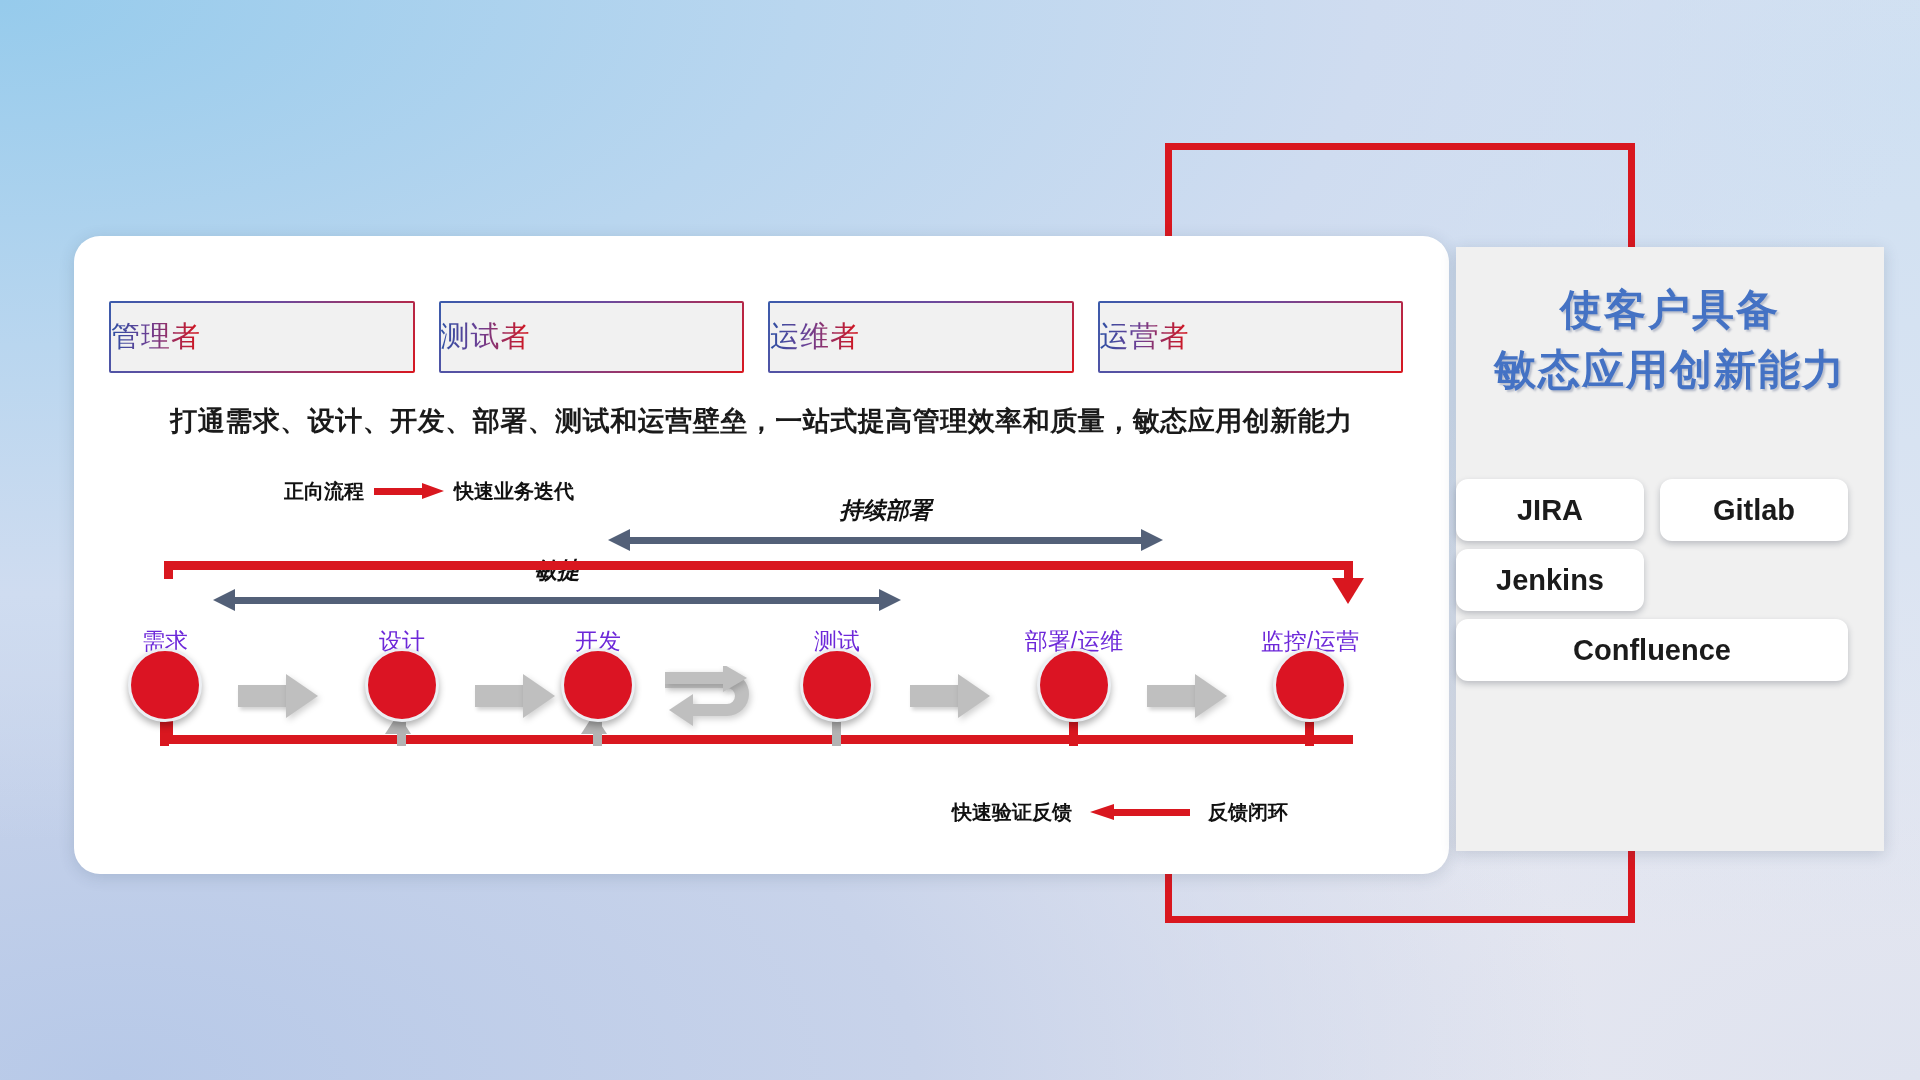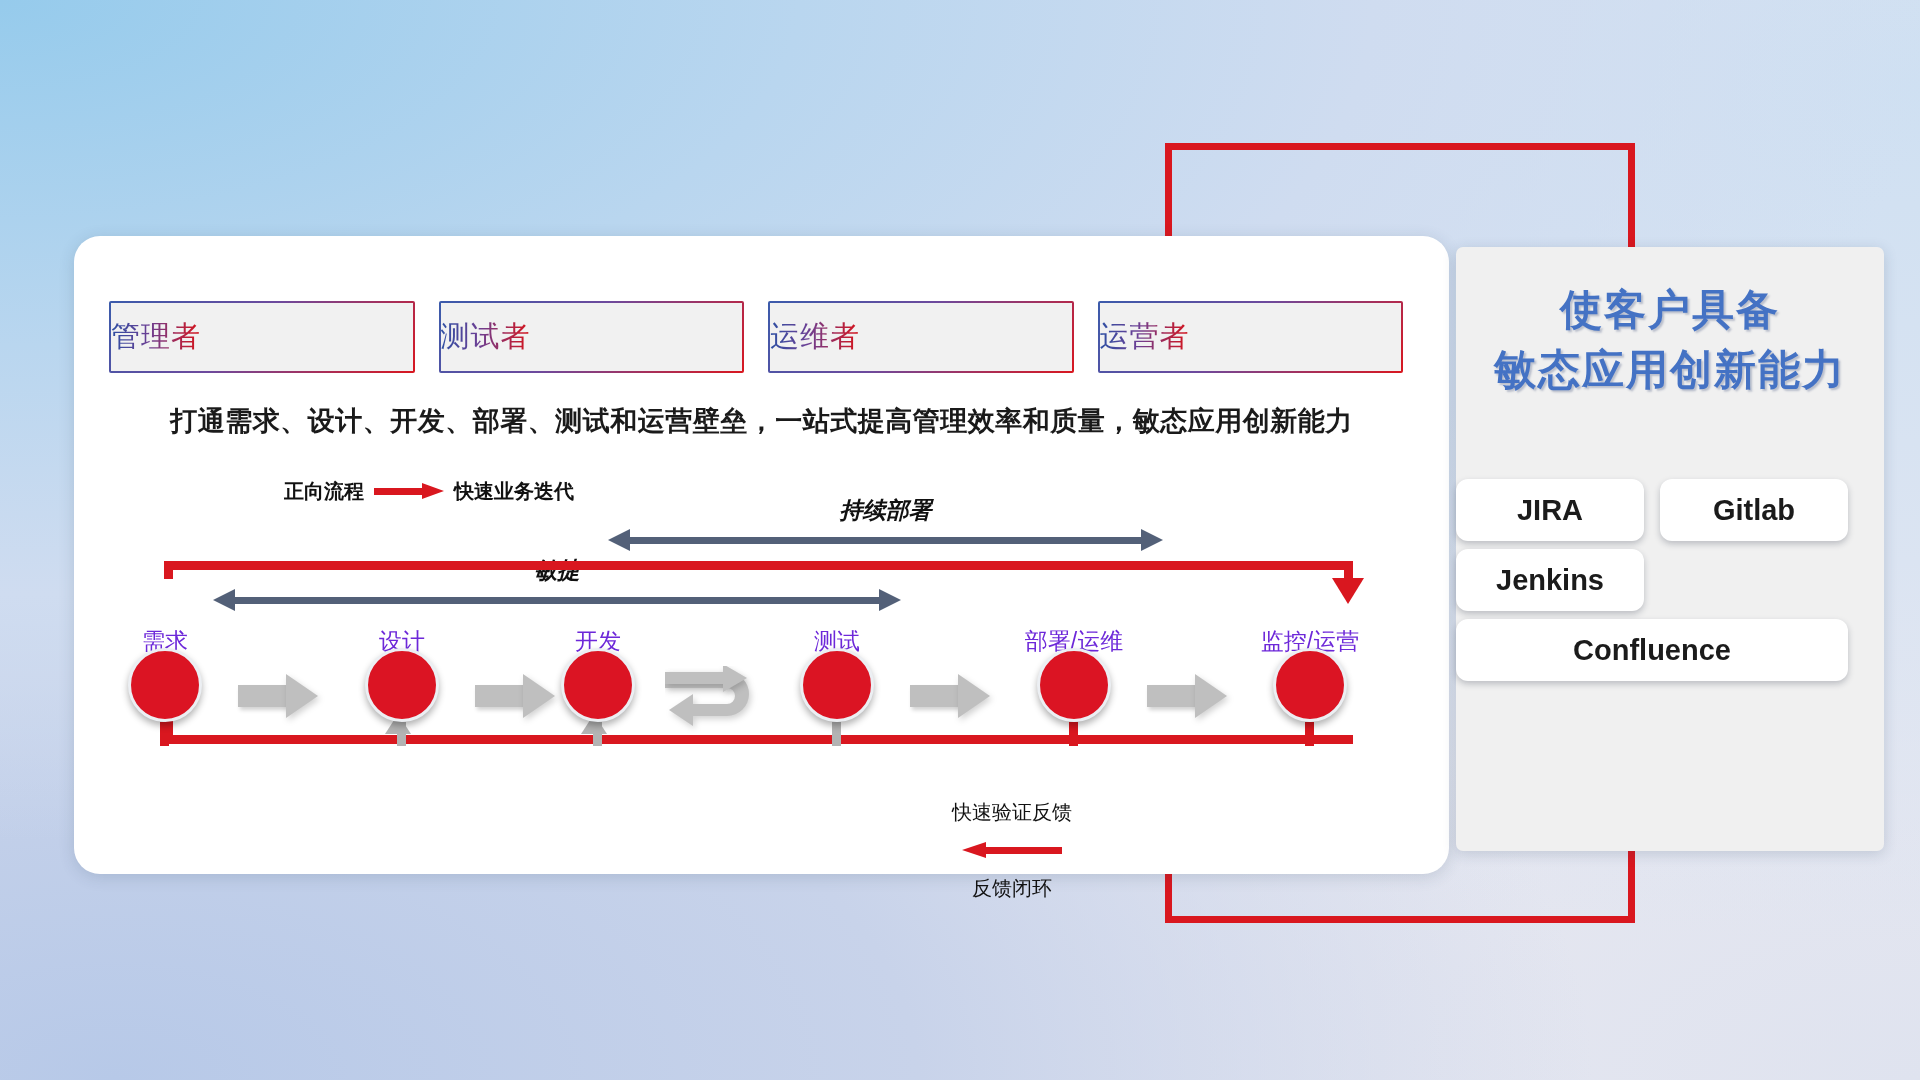--- a/index.html
+++ b/index.html
@@ -54,21 +54,21 @@
   
   #desc{
     position:absolute;left:74px;top:403px;width:1375px;text-align:center;
     font-size:27px;font-weight:bold;color:#1a1a1a;letter-spacing:.5px;
   }
 
   
   #legend-forward{position:absolute;left:284px;top:478px;display:flex;align-items:center;gap:10px;
                   font-size:20px;font-weight:bold;color:#111;}
   #legend-feedback{position:absolute;left:952px;top:799px;display:flex;align-items:center;gap:18px;
-                   font-size:20px;font-weight:normal;color:#111;flex-direction:column;}
+                   font-size:20px;font-weight:bold;color:#111;}
 
   .red-arrow-r{width:70px;height:13px;position:relative;}
   .red-arrow-r .shaft{position:absolute;left:0;top:3px;width:50px;height:7px;background:#d9171f;}
   .red-arrow-r .head{position:absolute;right:0;top:-2px;width:0;height:0;
        border-top:8px solid transparent;border-bottom:8px solid transparent;border-left:22px solid #d9171f;}
   .red-arrow-l{width:100px;height:13px;position:relative;}
   .red-arrow-l .shaft{position:absolute;right:0;top:3px;width:78px;height:7px;background:#d9171f;}
   .red-arrow-l .head{position:absolute;left:0;top:-2px;width:0;height:0;
        border-top:8px solid transparent;border-bottom:8px solid transparent;border-right:24px solid #d9171f;}
 
@@ -101,21 +101,21 @@
 
   
   .rl{position:absolute;background:#d9171f;}
   .rl-head-up{position:absolute;width:0;height:0;
      border-left:16px solid transparent;border-right:16px solid transparent;border-bottom:26px solid #d9171f;}
   .rl-head-dn{position:absolute;width:0;height:0;
      border-left:16px solid transparent;border-right:16px solid transparent;border-top:26px solid #d9171f;}
 
   
   #right-panel{position:absolute;left:1456px;top:247px;width:428px;height:604px;
-               background:#f0f0f0;box-shadow:0 3px 14px rgba(40,60,90,.18);border-radius:7px;}
+               background:#f0f0f0;box-shadow:0 3px 14px rgba(40,60,90,.18);}
   #panel-title{position:absolute;left:0;top:33px;width:100%;text-align:center;
                font-size:42px;font-weight:bold;color:#4472c4;line-height:1.42;
                text-shadow:2px 2px 2px rgba(120,130,160,.45);letter-spacing:2px;}
   #tools{position:absolute;left:0;top:232px;width:392px;
          display:flex;flex-wrap:wrap;gap:8px 16px;}
   .tool{background:#fff;border-radius:12px;height:62px;
         display:flex;align-items:center;justify-content:center;
         font-size:29px;font-weight:bold;color:#1b1b1b;
         box-shadow:0 3px 6px rgba(30,40,60,.25);}
   .tool.half{width:188px;}

